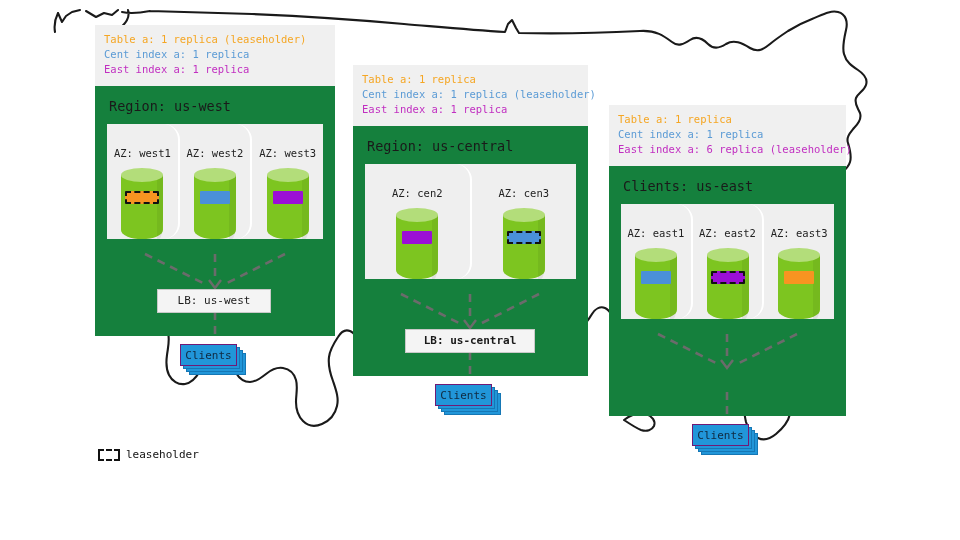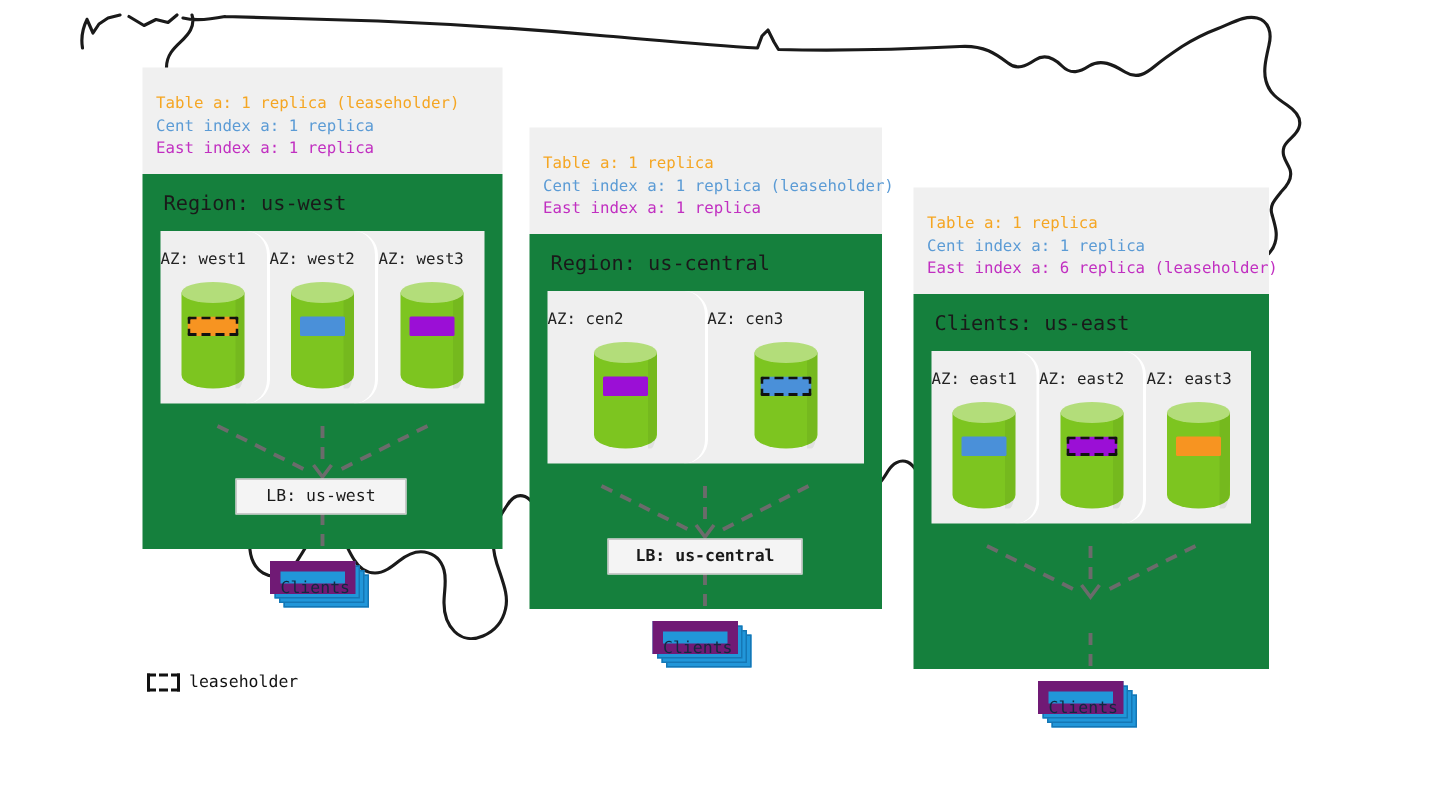--- a/index.html
+++ b/index.html
@@ -12,23 +12,22 @@
   }
   #stage{position:absolute;left:0;top:0;width:960px;height:540px;}
 
   
   #usmap{position:absolute;left:0;top:0;width:960px;height:540px;pointer-events:none;}
 
   
   .region{position:absolute;}
   .legend-strip{
     background:#F0F0F0;
-    padding:17px 9px 8px 9px;
+    padding:7px 9px 8px 9px;
     line-height:1.45;
-    margin-top:20px;
   }
   .legend-line{font-size:10.5px;white-space:nowrap;letter-spacing:0px;}
   .c-table{color:#F5A623;}
   .c-cent{color:#5B9BD5;}
   .c-east{color:#C12FC1;}
 
   .region-body{background:#15803d;}
   .region-title{
     font-size:13.5px;color:#1a1a1a;
     padding:12px 0 10px 14px;
@@ -37,22 +36,22 @@
 
   .az-strip{
     background:#EFEFEF;
     display:flex;
     margin:0 12px;
     position:relative;
   }
   .az-cell{
     flex:1 1 0;
     position:relative;
-    padding:13px 0 0 0;
-    text-align:left;
+    padding:23px 0 0 0;
+    text-align:center;
     border-right:2px solid #FFFFFF;
     box-sizing:border-box;
     border-radius:16px;
   }
   .az-cell:last-child{border-right:none;}
   .az-label{font-size:10.5px;color:#222;white-space:nowrap;}
 
   
   .cyl{position:relative;margin:9px auto 0 auto;}
   .cyl-body{
@@ -101,21 +100,21 @@
   .clients{position:absolute;}
   .clients .sheet{
     position:absolute;
     background:#2196D9;
     border:1px solid #1577b5;
     box-sizing:border-box;
   }
   .clients .front{
     position:absolute;left:0;top:0;
     background:#2196D9;
-    border:7px solid #701a75;
+    border:1px solid #701a75;
     box-sizing:border-box;
     font-size:11px;color:#102a40;
     text-align:center;
     white-space:nowrap;
   }
 
   
   #key{position:absolute;left:98px;top:448px;display:flex;align-items:center;}
   #key .swatch{
     width:22px;height:12px;

